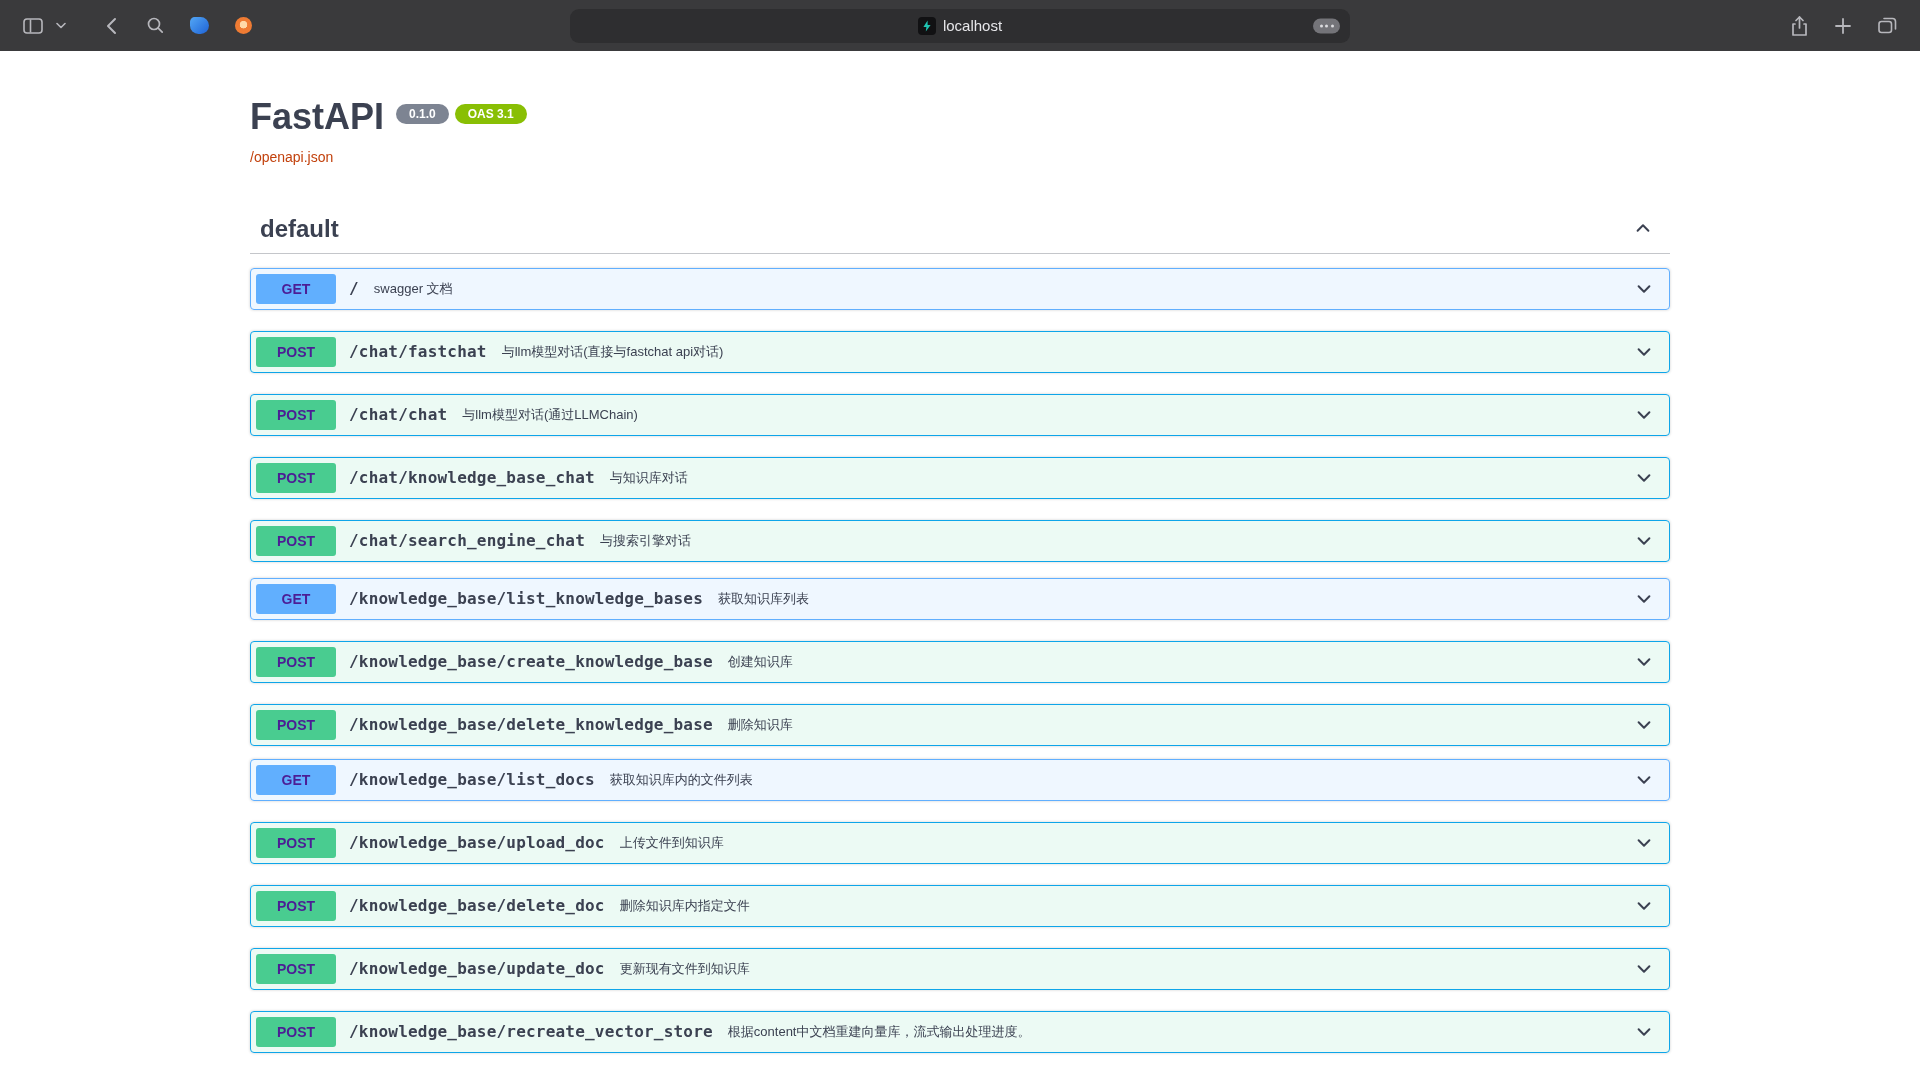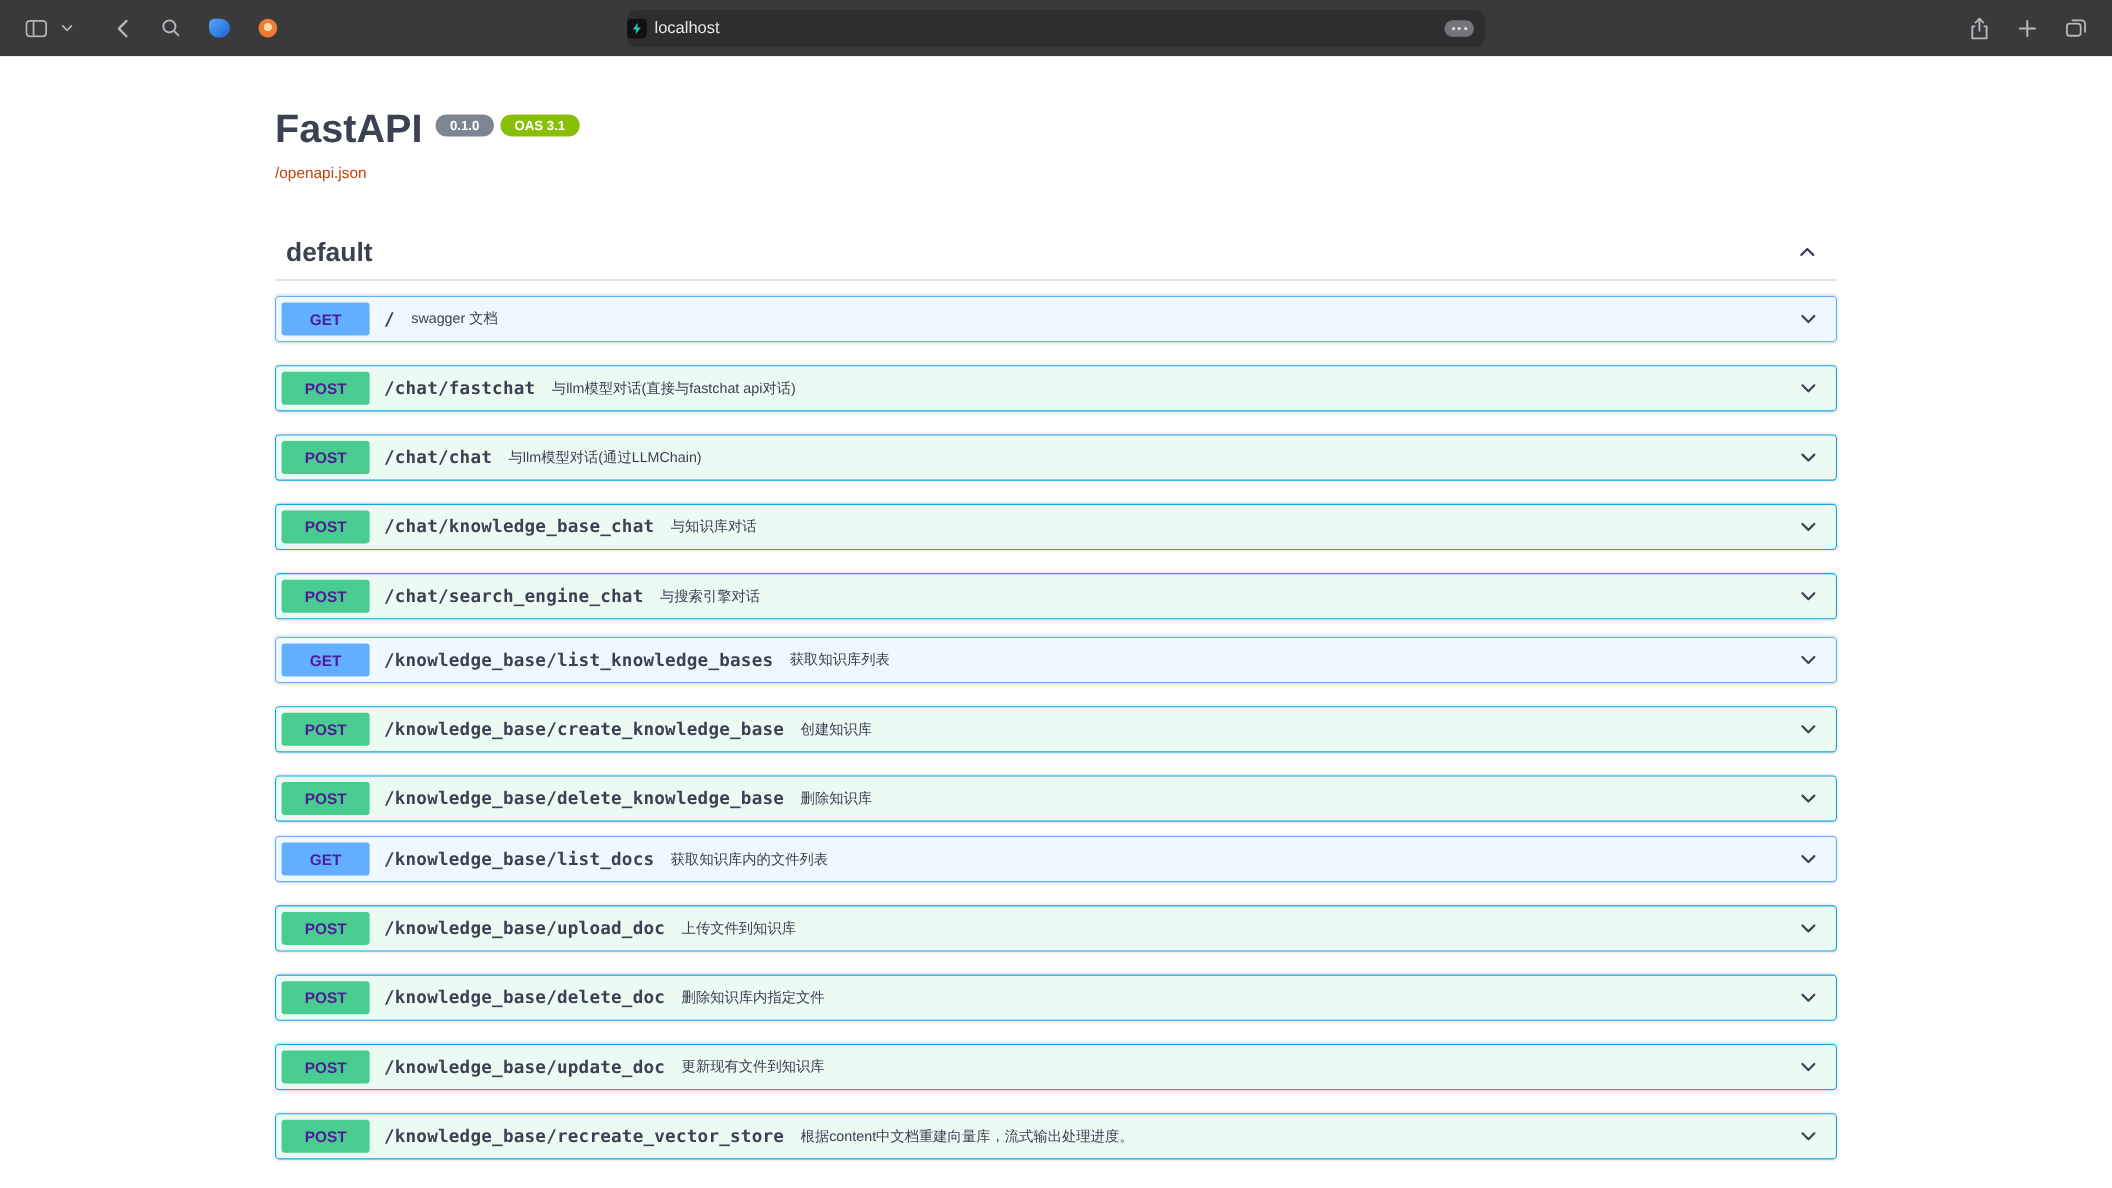--- a/index.html
+++ b/index.html
@@ -31,21 +31,21 @@
   }
   .ext-orange {
     width: 17px; height: 17px; border-radius: 50%;
     background: radial-gradient(circle at 50% 45%, #ffd9a8 0 28%, #ef7b33 32% 100%);
   }
   .url-field {
     position: absolute; left: 50%; top: 50%;
     transform: translate(-50%, -50%);
     width: 780px; height: 34px;
     background: #2e2e30; border-radius: 9px;
-    display: flex; align-items: center; justify-content: flex-start;
+    display: flex; align-items: center; justify-content: center;
     color: #e7e7ea; font-size: 15px;
     cursor: text;
   }
   .url-inner { display: flex; align-items: center; gap: 7px; }
   .favicon {
     width: 18px; height: 18px; border-radius: 4px;
     background: #111113; display: flex; align-items: center; justify-content: center;
   }
   .url-ellipsis {
     position: absolute; right: 10px; top: 50%; transform: translateY(-50%);

